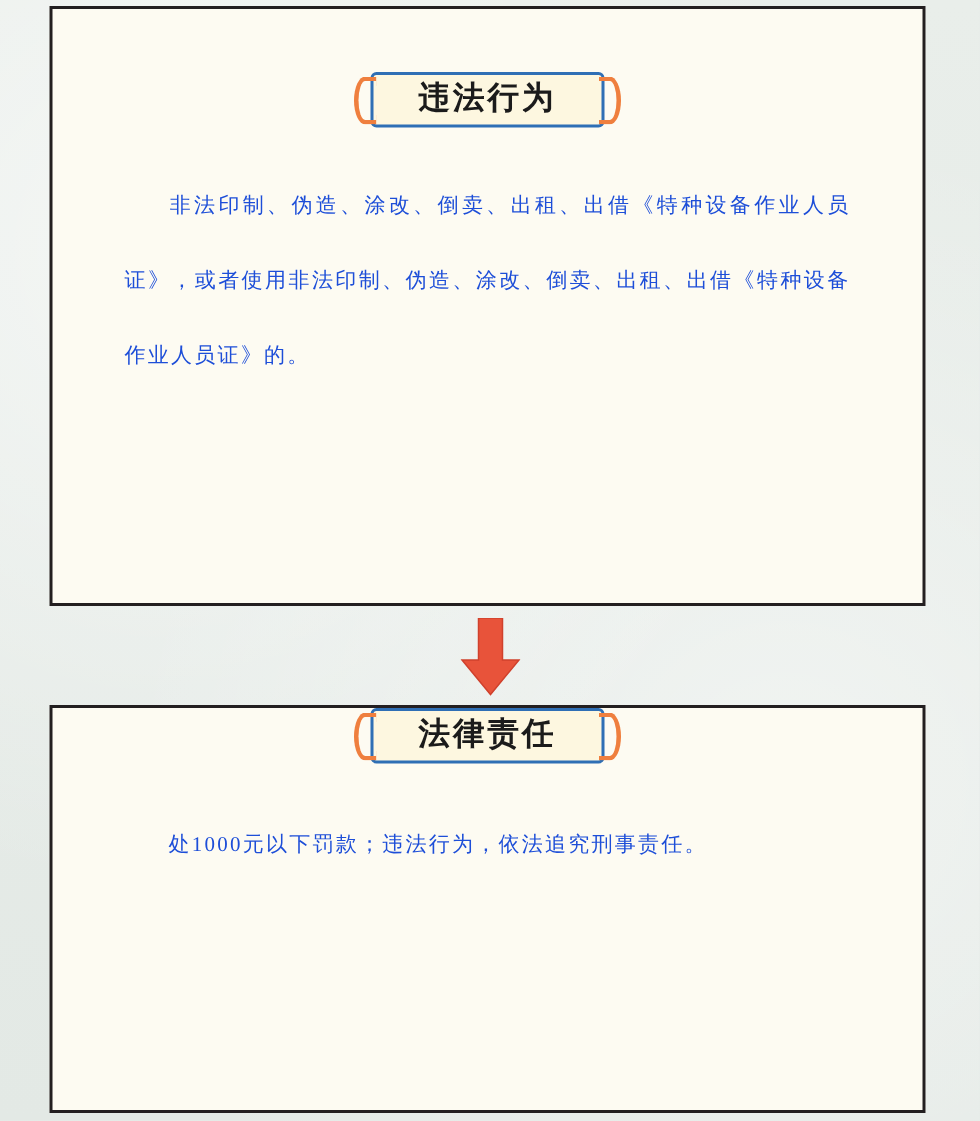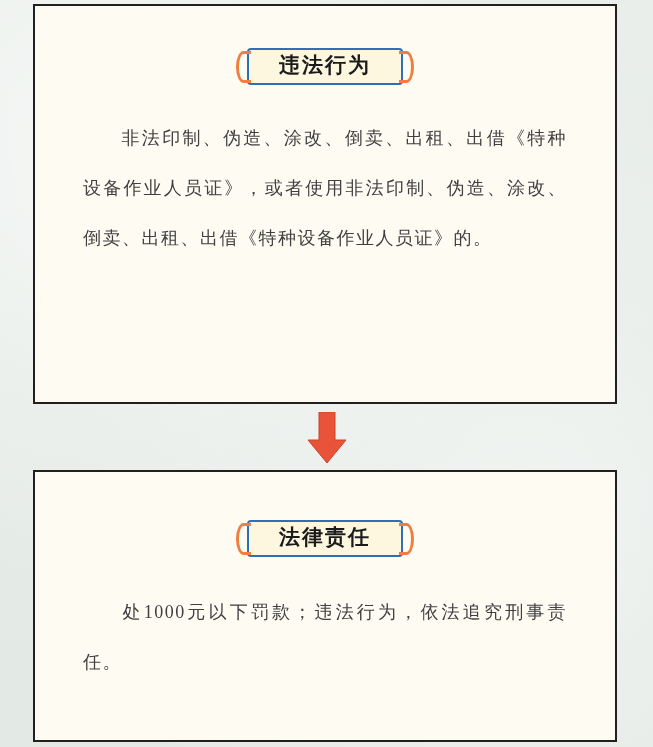--- a/index.html
+++ b/index.html
@@ -77,27 +77,27 @@
     border-top-right-radius: 0;
     border-bottom-right-radius: 0;
   }
   .badge::after {
     right: -13px;
     border-left: none;
     border-top-left-radius: 0;
     border-bottom-left-radius: 0;
   }
   .badge-violation-pos { margin-top: 42px; }
-  .badge-liability-pos { margin-top: 48px; }
+  .badge-liability-pos { }
 
   .body-text {
     margin: 28px 48px 0 48px;
-    font-size: 18px;
+    font-size: 14px;
     line-height: 50px;
-    color: #404040;
+    color: #1d4ed8;
     text-align: justify;
     text-justify: inter-ideograph;
     letter-spacing: 1.5px;
   }
   .body-text .indent {
     display: inline-block;
     width: 2.1em;
   }
   .liability-text {
     margin-top: 30px;

